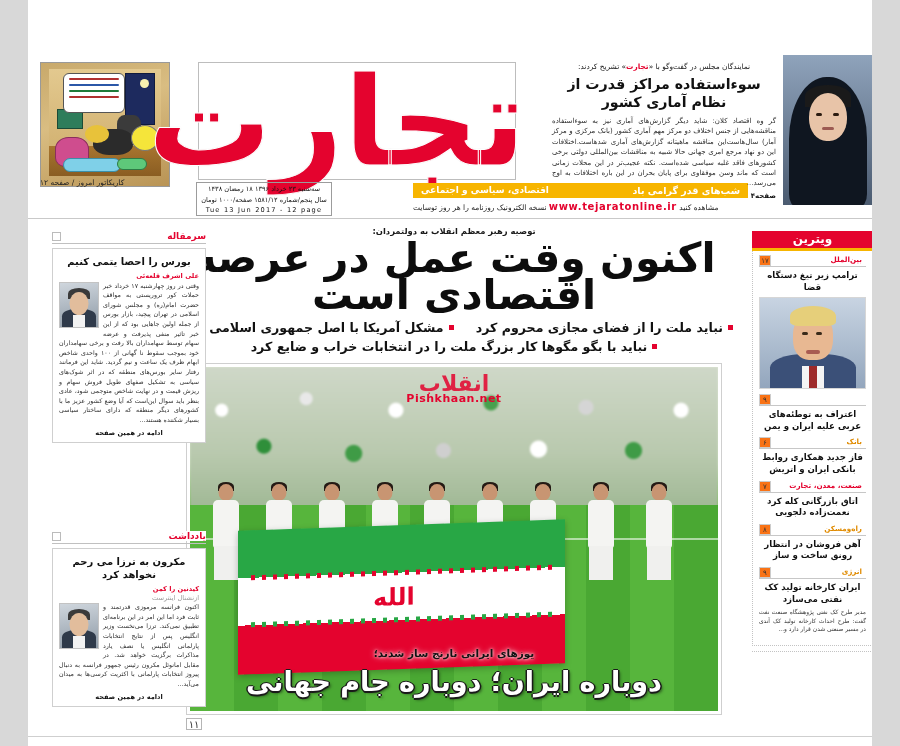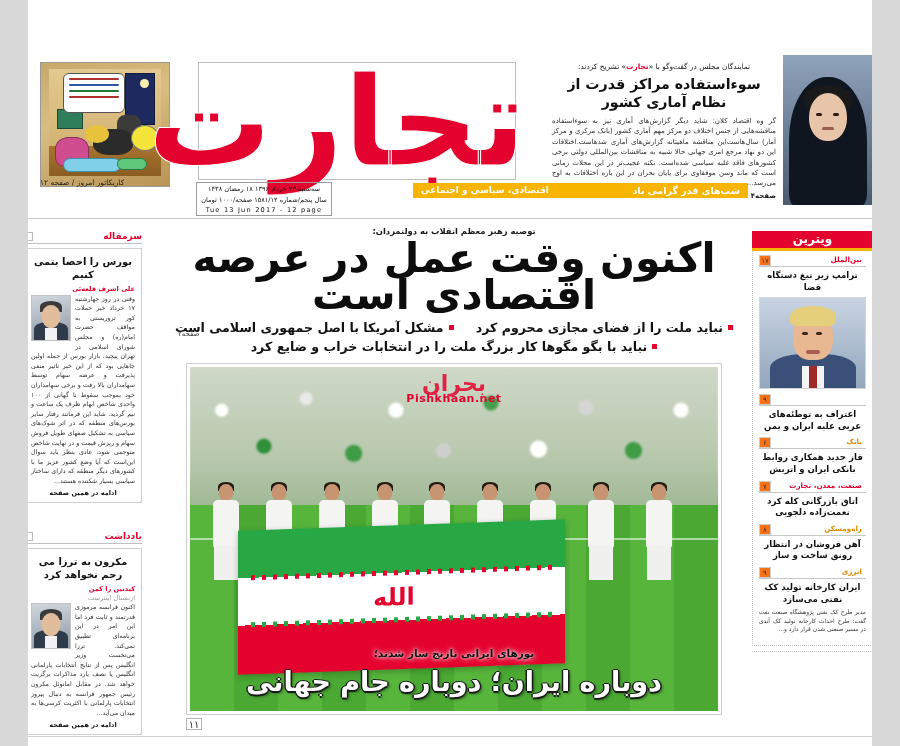--- a/index.html
+++ b/index.html
@@ -255,21 +255,21 @@
       0 -1.5px 0 #1a1a1a, 0 1.5px 0 #1a1a1a,
       2px 2px 3px rgba(0,0,0,.5);
   }
   #photo-pagenum {
     position:absolute; left:186px; top:718px; width:16px; height:12px;
     border:1px solid #b5b5b5; font-size:10px; color:#333; text-align:center;
     line-height:11px; background:#fff;
   }
 
   
-  .lc-section { position:absolute; left:24px; width:118px; }
+  .lc-section { position:absolute; left:52px; width:154px; }
   .lc-head {
     height:13px; border-bottom:1px solid #c0c0c0; position:relative;
     margin-bottom:4px;
   }
   .lc-head .lbl {
     position:absolute; right:0; top:0; font-size:9px; font-weight:bold;
     color:#e4032e; direction:rtl; background:#fff; padding-left:3px;
   }
   .lc-head .sq-gray {
     position:absolute; left:0; top:1px; width:9px; height:9px;
@@ -401,20 +401,25 @@
       <div>سه‌شنبه ۲۳ خرداد ۱۳۹۶  ۱۸ رمضان ۱۴۳۸</div>
       <div>سال پنجم/شماره ۱۵۸۱/۱۲ صفحه/۱۰۰۰ تومان</div>
       <div class="lat">Tue 13 Jun 2017 - 12 page</div>
     </div>
 
     <div id="yellow-banner">
       <span class="right-lbl">شب‌های قدر گرامی باد</span>
       <span class="left-lbl">اقتصادی، سیاسی و اجتماعی</span>
     </div>
 
+    <div id="site-line">
+      <span>مشاهده کنید</span>
+      <b>www.tejaratonline.ir</b>
+      <span>نسخه الکترونیک روزنامه را هر روز توسایت</span>
+    </div>
 
     <div id="top-article">
       <div id="ta-kicker">
         <span>نمایندگان مجلس در گفت‌وگو با «</span><span class="accent">تجارت</span><span>» تشریح کردند:</span>
       </div>
       <div id="ta-head">سوءاستفاده مراکز قدرت از نظام آماری کشور</div>
       <div id="ta-body">گر وه اقتصاد کلان: شاید دیگر گزارش‌های آماری نیز به سوءاستفاده مناقشه‌هایی از جنس اختلاف دو مرکز مهم آماری کشور (بانک مرکزی و مرکز آمار) سال‌هاست‌این مناقشه ماهیتانه گزارش‌های آماری شدهاست.اختلافات این دو نهاد مرجع امری جهانی حالا شبیه به مناقشات بین‌المللی دولتی برخی کشورهای فاقد غلبه سیاسی شده‌است. نکته عجیب‌تر در این محلات زمانی است که ماند وسن موفقاوی برای پایان بحران در این باره اختلافات به اوج می‌رسد...</div>
       <div id="ta-more">صفحه۴</div>
     </div>
 
@@ -511,21 +516,21 @@
           <div class="legs"></div>
         </div>
 
       <div id="flag">
         <div id="flag-kufic-top"></div>
         <div id="flag-kufic-bot"></div>
         <div id="flag-emblem">الله</div>
       </div>
 
       <div id="watermark">
-        <div class="wm-fa">بحران</div>
+        <div class="wm-fa">انقلاب</div>
         <div class="wm-en">Pishkhaan.net</div>
       </div>
 
       <div id="photo-caption">یوزهای ایرانی نارنج ساز شدند؛</div>
       <div id="photo-headline">دوباره ایران؛ دوباره جام جهانی</div>
     </div>
   </div>
   <div id="photo-pagenum">۱۱</div>
 
   <div class="lc-section" style="top:231px;">

